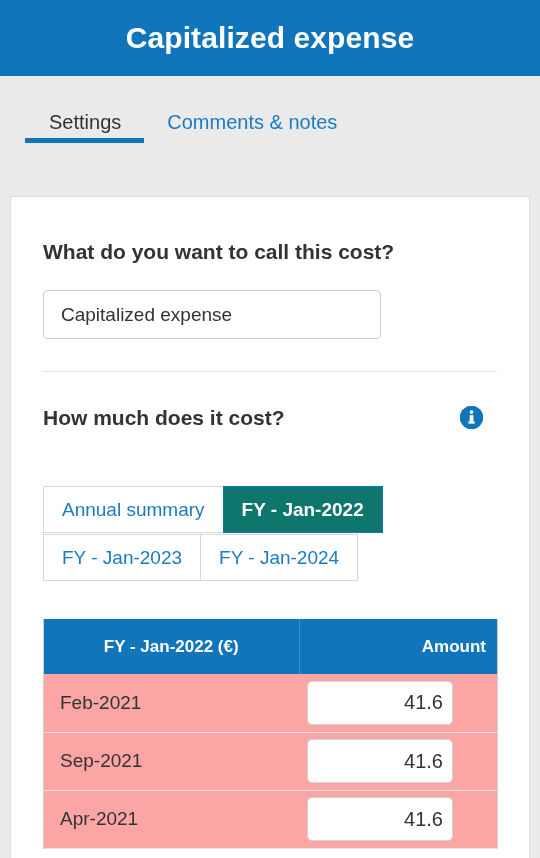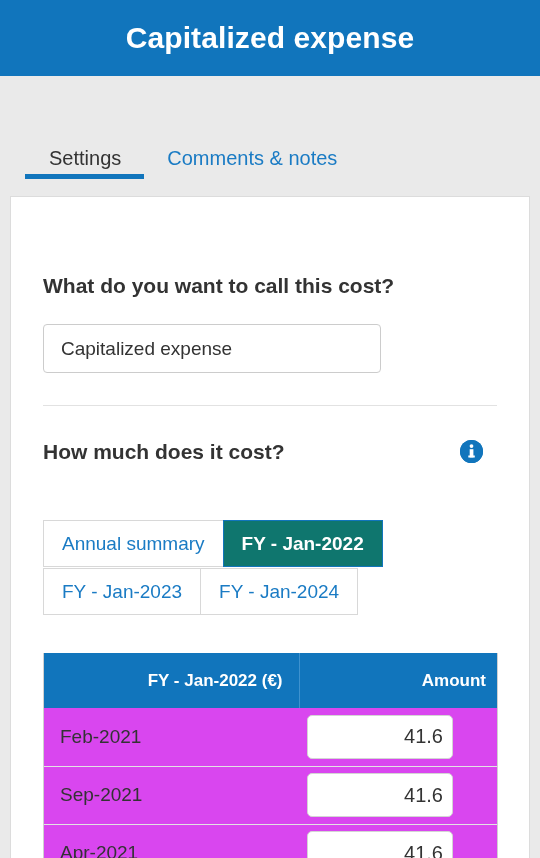--- a/index.html
+++ b/index.html
@@ -39,21 +39,21 @@
     letter-spacing: 0.1px;
     line-height: 1;
   }
 
   
   .tabstrip {
     height: 115px;
     background: #eaeaea;
     position: relative;
     display: flex;
-    align-items: flex-end;
+    align-items: center;
     padding-left: 25px;
   }
   .tabstrip-inner {
     display: flex;
     align-items: flex-end;
     gap: 0px;
     padding-bottom: 12px;
   }
   .nav-tab {
     font-size: 20px;
@@ -95,21 +95,21 @@
     padding: 0 32px;
   }
 
   .section-title {
     font-size: 21px;
     font-weight: bold;
     color: #333333;
     line-height: 1;
   }
 
-  .q1 { padding-top: 44px; margin-top: 34px; }
+  .q1 { padding-top: 44px; }
 
   
   .name-input {
     margin-top: 28px;
     width: 338px;
     height: 49px;
     border: 1px solid #cccccc;
     border-radius: 4px;
     background: #ffffff;
     font-family: "Liberation Sans", sans-serif;
@@ -195,35 +195,35 @@
   table.amounts thead th {
     background: #1175bc;
     color: #ffffff;
     font-size: 17px;
     font-weight: bold;
     height: 55px;
     padding: 0 16px;
     vertical-align: middle;
   }
   table.amounts thead th.col-period {
-    text-align: right;
+    text-align: center;
     width: 255px;
     border-right: 1px solid #3e92cf;
   }
   table.amounts thead th.col-amount {
     text-align: right;
     width: 215px;
     padding-right: 28px;
   }
   table.amounts tbody td {
     border-bottom: 1px solid #e3e3e3;
     height: 58px;
     padding: 0 16px;
     vertical-align: middle;
-    background: #d946ef;
+    background: #fca5a5;
   }
   table.amounts tbody td.cell-period {
     font-size: 19px;
     color: #333333;
     text-align: left;
   }
   table.amounts tbody td.cell-amount {
     padding: 0 0 0 8px;
     margin-top: 15px;
   }

